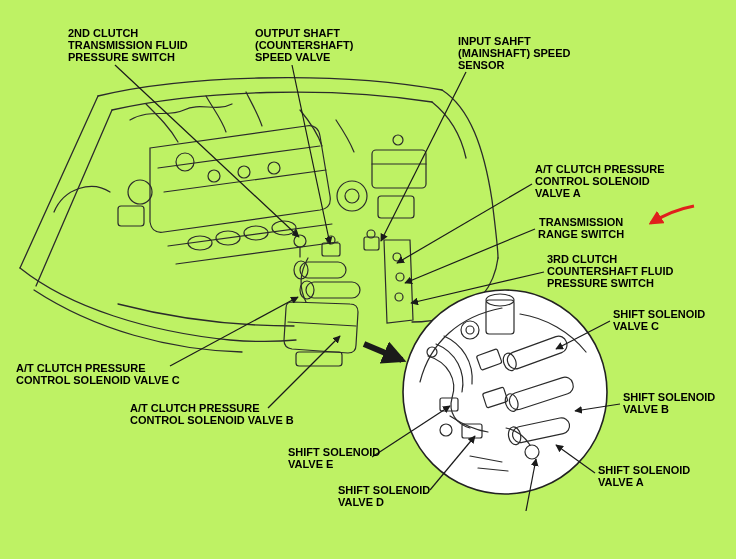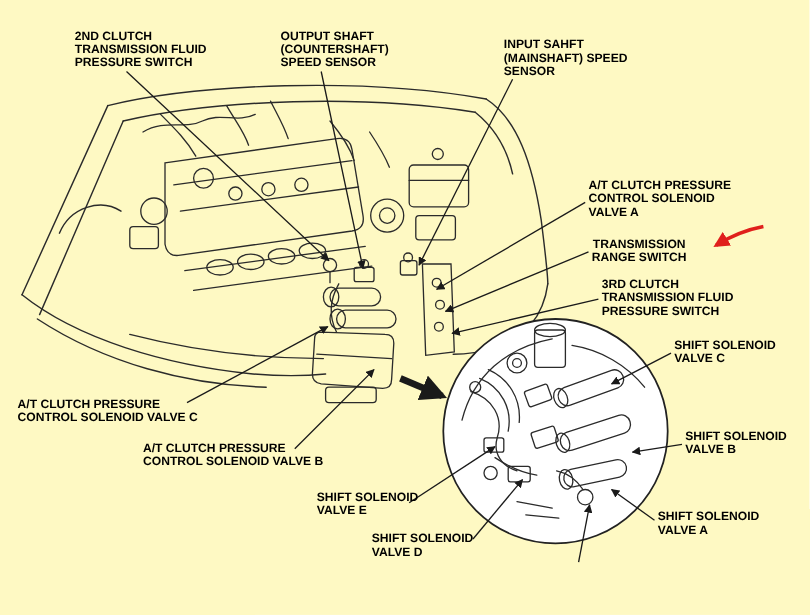--- a/index.html
+++ b/index.html
@@ -1,18 +1,18 @@
 <!DOCTYPE html>
 <html><head>
 <meta charset="utf-8">
 <title>diagram</title>
 <style>
   html,body{margin:0;padding:0;background:#ffffff;}
   .stage{
-    position:relative;width:736px;height:559px;background:#fef9c3;
+    position:relative;width:736px;height:559px;background:#bef264;
     font-family:"Liberation Sans",sans-serif;overflow:hidden;
   }
   .stage svg{position:absolute;left:0;top:0;}
   .label{
     position:absolute;font-size:11px;font-weight:bold;line-height:12px;
     color:#000;white-space:pre;z-index:2;
   }
 </style>
 </head>
 <body>
@@ -158,31 +158,31 @@
     </g>
 
     <path d="M694,206 C678,209 664,215 651,223" stroke="#e0201c" stroke-width="3.2" fill="none" marker-end="url(#arrow-red)"></path>
   </svg>
 
   <div class="label" style="left:68px;  top:27px;">2ND CLUTCH
 TRANSMISSION FLUID
 PRESSURE SWITCH</div>
   <div class="label" style="left:255px; top:27px;">OUTPUT SHAFT
 (COUNTERSHAFT)
-SPEED SENSOR</div>
+SPEED VALVE</div>
   <div class="label" style="left:458px; top:35px;">INPUT SAHFT
 (MAINSHAFT) SPEED
 SENSOR</div>
   <div class="label" style="left:535px; top:163px;">A/T CLUTCH PRESSURE
 CONTROL SOLENOID
 VALVE A</div>
   <div class="label" style="left:538px; top:216px;text-align:center;">TRANSMISSION
 RANGE SWITCH</div>
   <div class="label" style="left:547px; top:253px;">3RD CLUTCH
-TRANSMISSION FLUID
+COUNTERSHAFT FLUID
 PRESSURE SWITCH</div>
   <div class="label" style="left:613px; top:308px;">SHIFT SOLENOID
 VALVE C</div>
   <div class="label" style="left:623px; top:391px;">SHIFT SOLENOID
 VALVE B</div>
   <div class="label" style="left:598px; top:464px;">SHIFT SOLENOID
 VALVE A</div>
   <div class="label" style="left:16px;  top:362px;">A/T CLUTCH PRESSURE
 CONTROL SOLENOID VALVE C</div>
   <div class="label" style="left:130px; top:402px;">A/T CLUTCH PRESSURE

